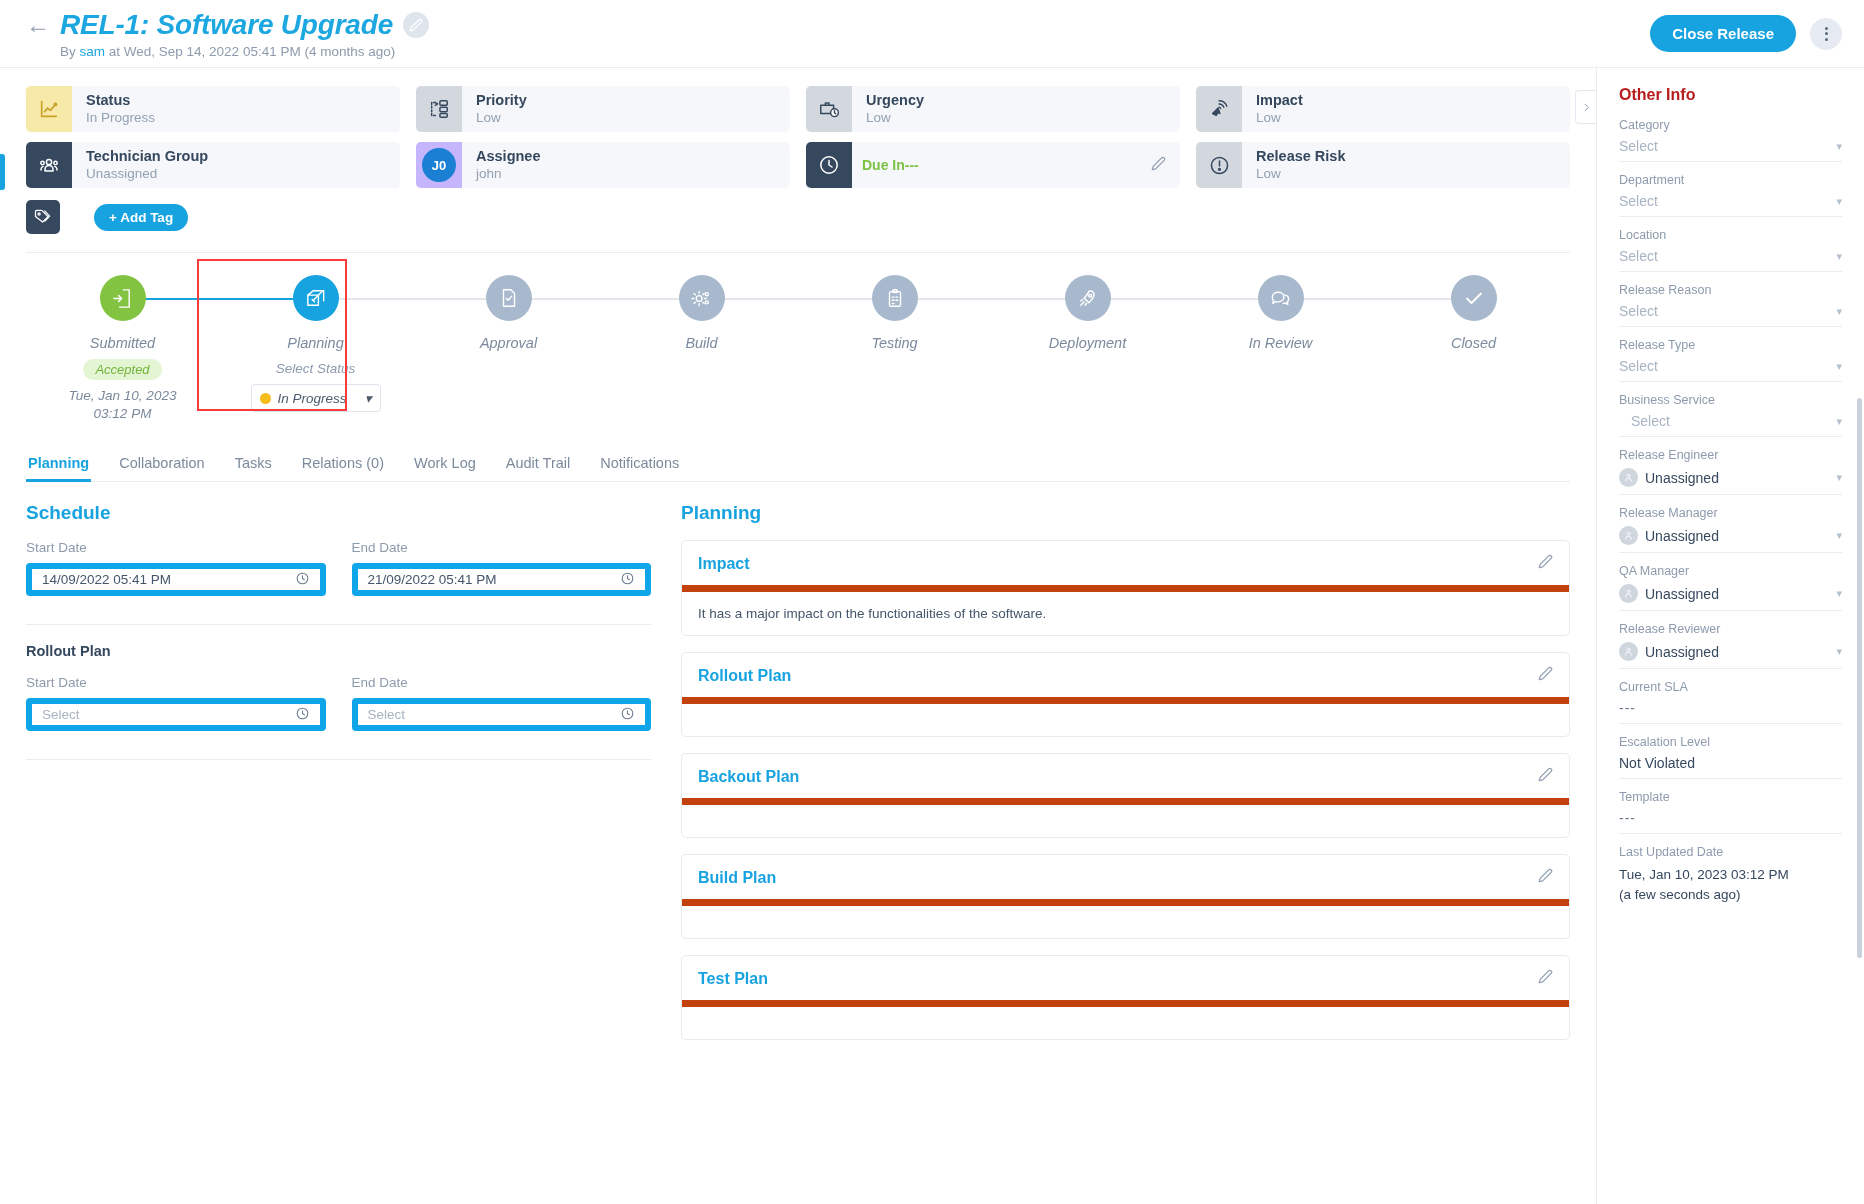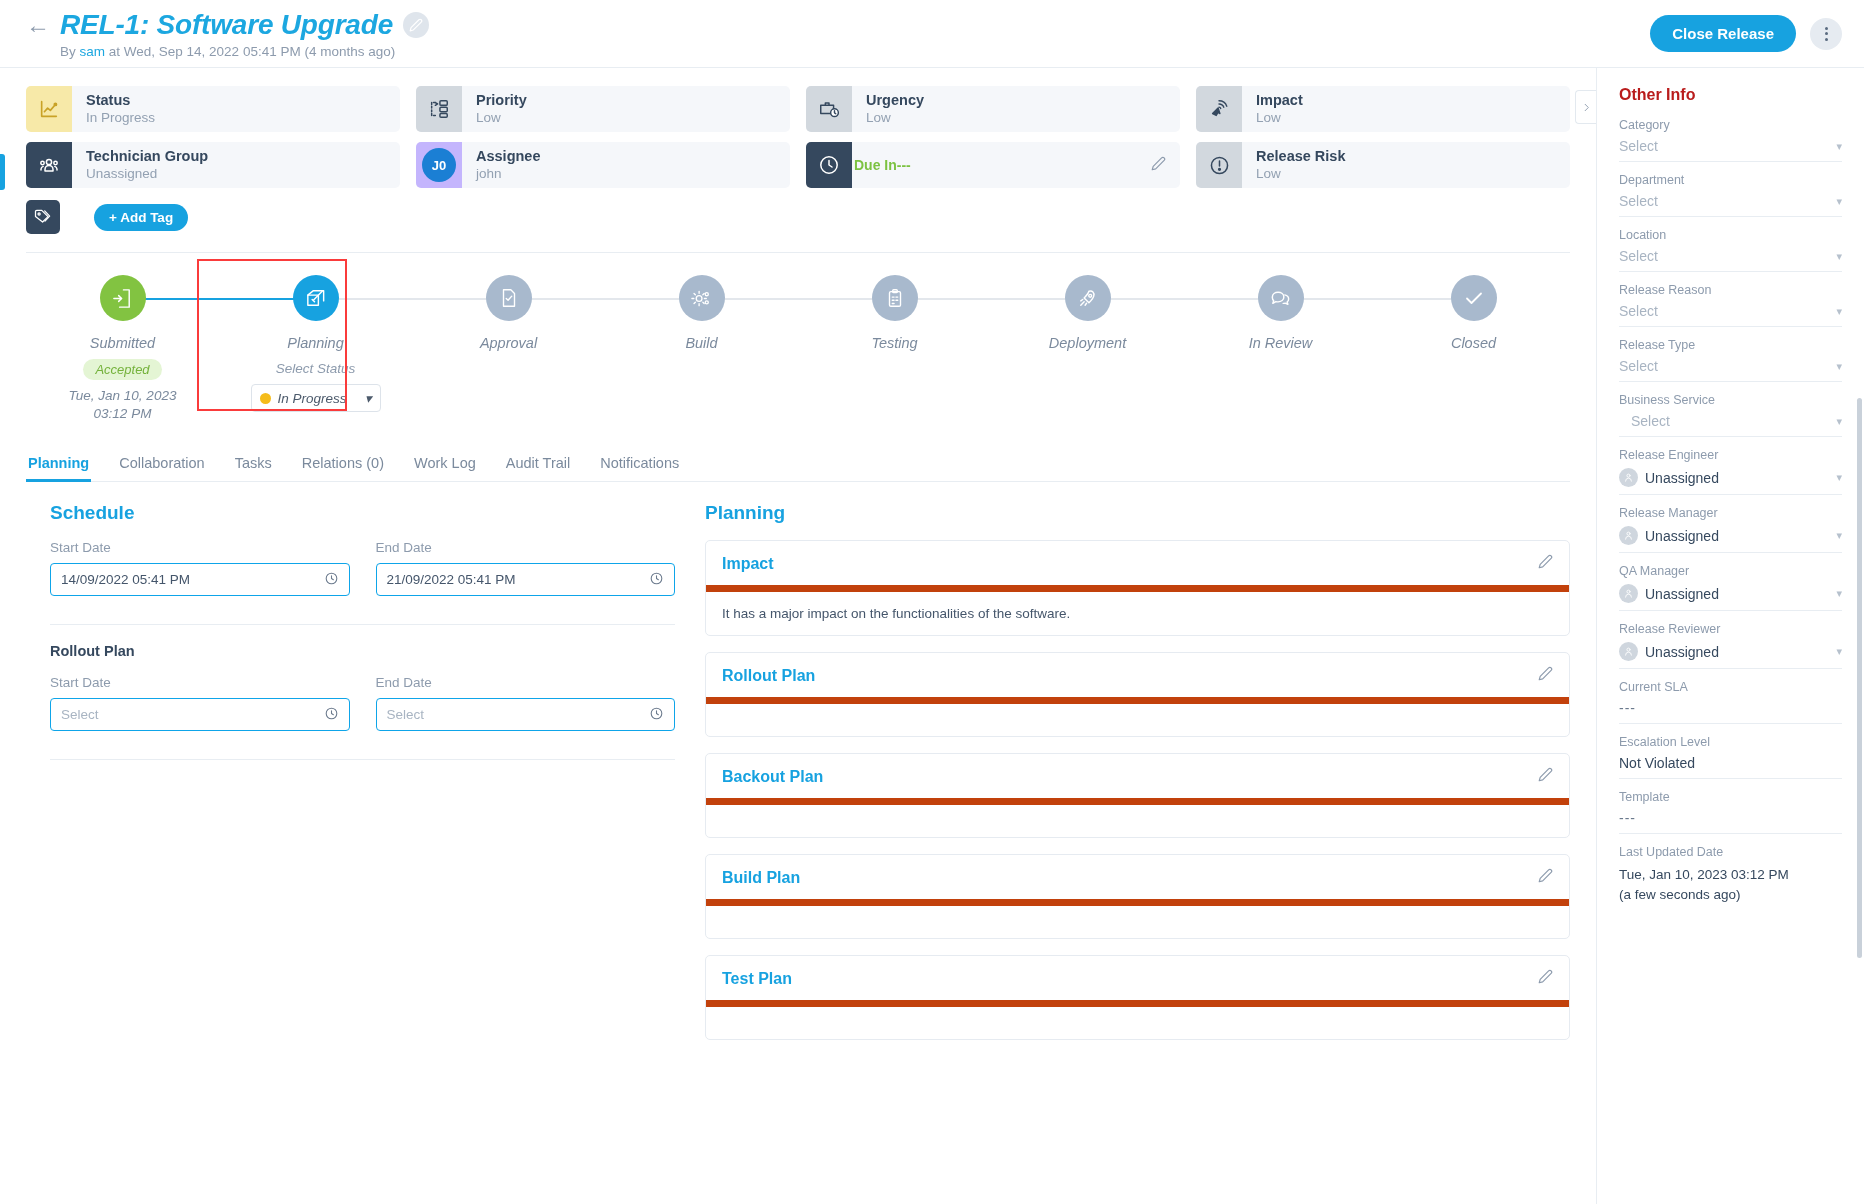--- a/index.html
+++ b/index.html
@@ -87,21 +87,21 @@
   .card-lbl { font-size: 14.5px; font-weight: 700; color: #35485e; line-height: 1.25; }
   .card-val { font-size: 13.5px; color: #93a1b2; line-height: 1.3; }
   .avatar-sq {
     width: 46px; height: 46px; flex: 0 0 46px; background: #c4b5fd;
     display: flex; align-items: center; justify-content: center;
   }
   .avatar-circ {
     width: 34px; height: 34px; border-radius: 50%; background: #1b7fd4; color: #fff;
     font-size: 13px; font-weight: 600; display: flex; align-items: center; justify-content: center;
   }
-  .due-txt { font-size: 14px; font-weight: 700; color: #7cc242; padding-left: 2px; }
+  .due-txt { font-size: 14px; font-weight: 700; color: #7cc242; padding-left: 10px; }
   .card-pencil { margin-left: auto; margin-right: 14px; cursor: pointer; }
   .cards-next {
     position: absolute; right: -1px; top: 22px; width: 22px; height: 34px;
     border: 1px solid #e3e9ef; border-right: none; border-radius: 4px 0 0 4px;
     background: #fff; display: flex; align-items: center; justify-content: center;
     cursor: pointer; z-index: 5;
   }
 
   
   .tagrow { display: flex; align-items: center; gap: 34px; margin-top: 12px; }
@@ -155,29 +155,29 @@
     font-size: 14.5px; color: #7b8a9d; padding: 6px 2px 10px 2px; cursor: pointer;
     position: relative; white-space: nowrap;
   }
   .tab.active { color: #17a2e0; font-weight: 700; }
   .tab.active::after {
     content: ""; position: absolute; left: 0; right: 0; bottom: -1px; height: 3px; background: #17a2e0;
   }
 
   
   .content { display: flex; gap: 30px; margin-top: 20px; }
-  .col-left { flex: 0 0 625px; margin-left: 24px; }
+  .col-left { flex: 0 0 625px; }
   .col-right { flex: 1 1 auto; min-width: 0; }
   .sec-title { font-size: 19px; font-weight: 700; color: #17a2e0; }
   .sub-title { font-size: 14.5px; font-weight: 700; color: #35485e; margin-top: 18px; }
   .field-row { display: flex; gap: 26px; margin-top: 16px; }
   .field { flex: 1 1 0; min-width: 0; }
   .field-lbl { font-size: 13.5px; color: #8d9bad; margin-bottom: 8px; }
   .input {
-    height: 33px; border: 1px solid #0ea5e9; border-radius: 4px; background: #fff;
+    height: 33px; border: 6px solid #0ea5e9; border-radius: 4px; background: #fff;
     display: flex; align-items: center; padding: 0 10px; cursor: text;
   }
   .input span { font-size: 13.5px; color: #45566b; }
   .input span.ph { color: #a8b4c2; }
   .input .clk { margin-left: auto; }
   .divider2 { height: 1px; background: #e8edf2; margin-top: 28px; }
 
   .pcard {
     border: 1px solid #e6ebf1; border-radius: 5px; margin-bottom: 16px; background: #fff;
   }

